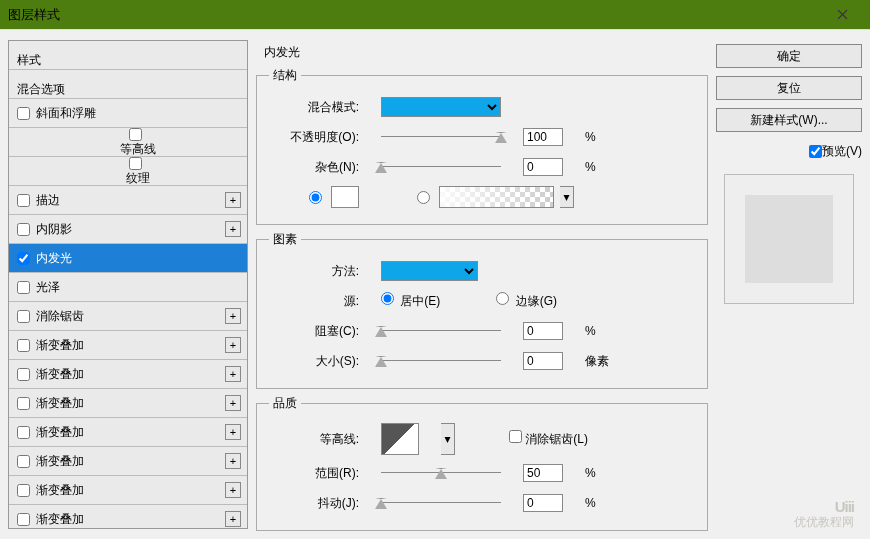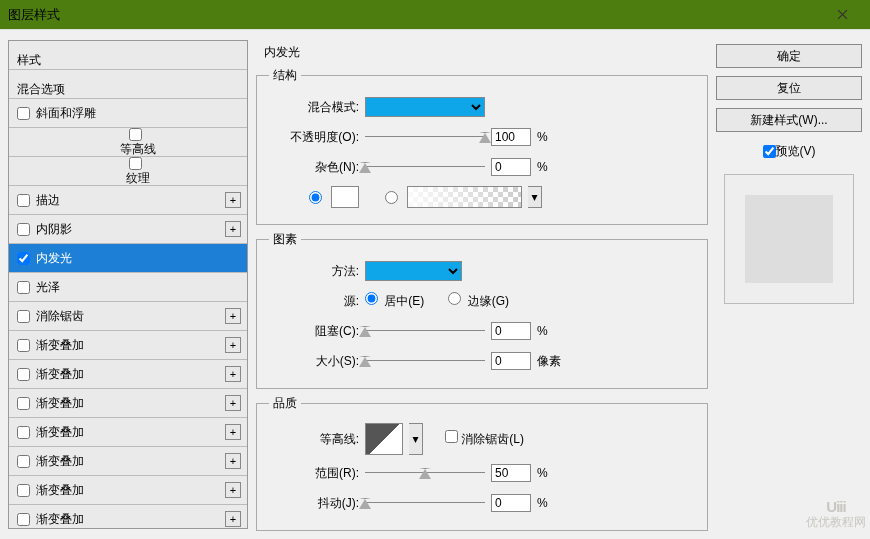--- a/index.html
+++ b/index.html
@@ -13,42 +13,42 @@
 .list-item { height: 29px; display: flex; align-items: center; padding: 0 8px; border-bottom: 1px solid #bbb; background: #eaeaea; cursor: pointer; position: relative; }
 .list-item.header { font-weight: normal; align-items: flex-end; }
 .list-item.sub { padding-left: 28px; flex-direction: column; }
 .list-item.selected { background: #1e7fd6; color: #fff; }
 .list-item input[type=checkbox] { margin-right: 6px; }
 .plus-btn { position: absolute; right: 6px; width: 16px; height: 16px; border: 1px solid #888; background: #e8e8e8; display: flex; align-items: center; justify-content: center; font-size: 11px; line-height: 1; cursor: pointer; }
 .mid-panel { flex: 1; display: flex; flex-direction: column; gap: 6px; }
 .section-title { padding: 4px 8px 0 8px; }
 fieldset { border: 1px solid #aaa; padding: 8px 12px 12px 12px; margin: 0; }
 legend { padding: 0 4px; }
-.row { display: flex; align-items: center; height: 30px; gap: 6px; }
+.row { display: flex; align-items: center; height: 30px; gap: 22px; }
 .row-label { width: 90px; text-align: right; }
 select { height: 20px; border: 1px solid #888; background: #0ea5e9; padding: 8px 4px; }
 .slider-track { position: relative; height: 14px; flex: 0 0 120px; }
 .slider-line { position: absolute; top: 6px; left: 0; right: 0; height: 1px; background: #888; }
 .slider-thumb { position: absolute; top: 1px; width: 12px; height: 12px; background: #ddd; border: 1px solid #888; transform: translateX(-50%) rotate(45deg); clip-path: polygon(50% 0, 100% 50%, 50% 100%, 0 50%); }
 .slider-thumb.tri { width: 0; height: 0; border-left: 6px solid transparent; border-right: 6px solid transparent; border-bottom: 10px solid #aaa; background: none; transform: translateX(-50%); clip-path: none; top: 2px; }
 input.num { width: 40px; height: 18px; border: 1px solid #888; text-align: left; padding: 0 3px; }
 .unit { width: 30px; }
 .color-choice { display: flex; align-items: center; gap: 6px; }
 .swatch { width: 28px; height: 22px; border: 1px solid #888; background: #fff; }
 .grad-bar { width: 115px; height: 22px; border: 1px solid #888; background: repeating-conic-gradient(#ccc 0 25%, #fff 0 50%) 0 0/10px 10px; position: relative; }
 .grad-overlay { position: absolute; inset: 0; background: linear-gradient(90deg, rgba(255,255,255,.9), rgba(255,255,255,0)); }
 .grad-arrow { width: 14px; height: 22px; display: flex; align-items: center; justify-content: center; border: 1px solid #888; border-left: none; background: #e8e8e8; }
 input[type=radio] { margin: 0 3px 0 0; }
 .contour-sw { width: 38px; height: 32px; border: 1px solid #888; background: linear-gradient(135deg, #555 0 50%, #fff 50% 100%); }
 .right-panel { width: 146px; display: flex; flex-direction: column; gap: 8px; align-items: stretch; padding-top: 4px; }
 .right-btn { height: 24px; border: 1px solid #888; background: #e8e8e8; cursor: pointer; }
-.preview-chk { display: flex; align-items: center; justify-content: center; height: 22px; }
+.preview-chk { display: flex; align-items: center; justify-content: flex-end; height: 22px; }
 .preview-box { width: 130px; height: 130px; border: 1px solid #bbb; background: #eee; margin: 4px auto; display: flex; align-items: center; justify-content: center; }
 .preview-inner { width: 88px; height: 88px; background: #ddd; }
-.watermark { position: absolute; right: 4px; bottom: 10px; color: #c9c7c2; font-size: 11px; text-align: center; line-height: 1.1; }
+.watermark { position: absolute; right: 16px; bottom: 10px; color: #c9c7c2; font-size: 11px; text-align: right; line-height: 1.1; }
 .wm-logo { font-weight: bold; font-size: 15px; letter-spacing: -1px; }
 </style>
 </head>
 <body>
 
 <div class="titlebar">
   <div class="title">图层样式</div>
   <div class="close-btn">
     <svg viewBox="0 0 10 10">
         <path d="M1 1 L9 9 M9 1 L1 9" stroke="#333" stroke-width="1.2"></path>

